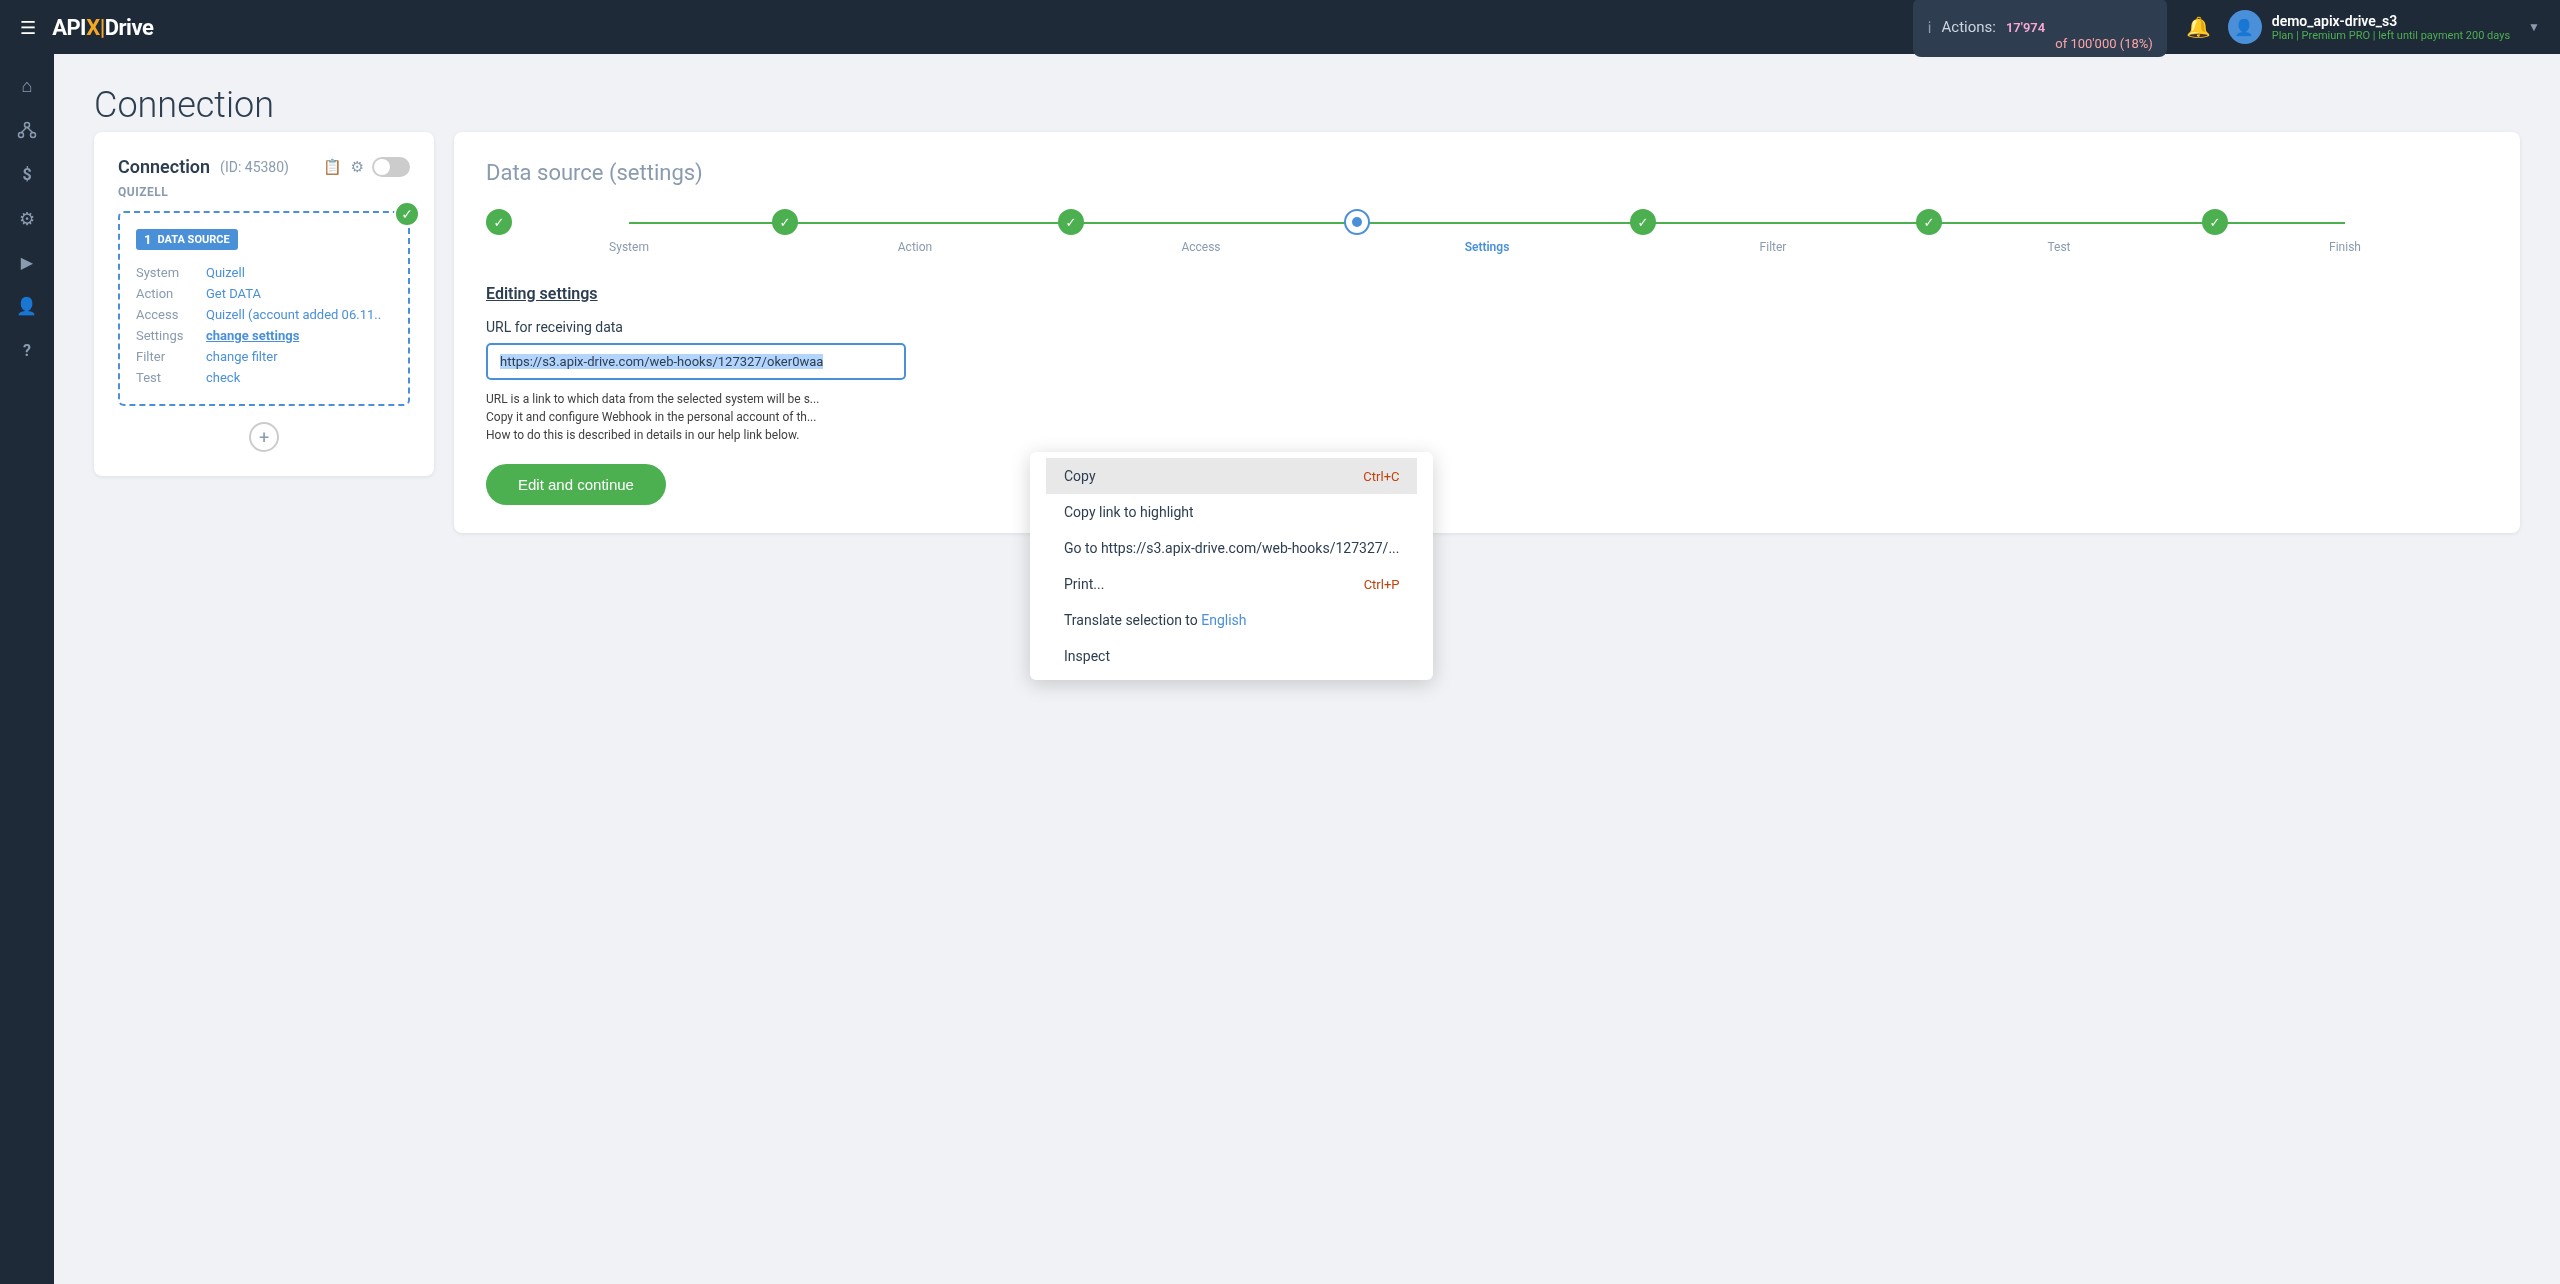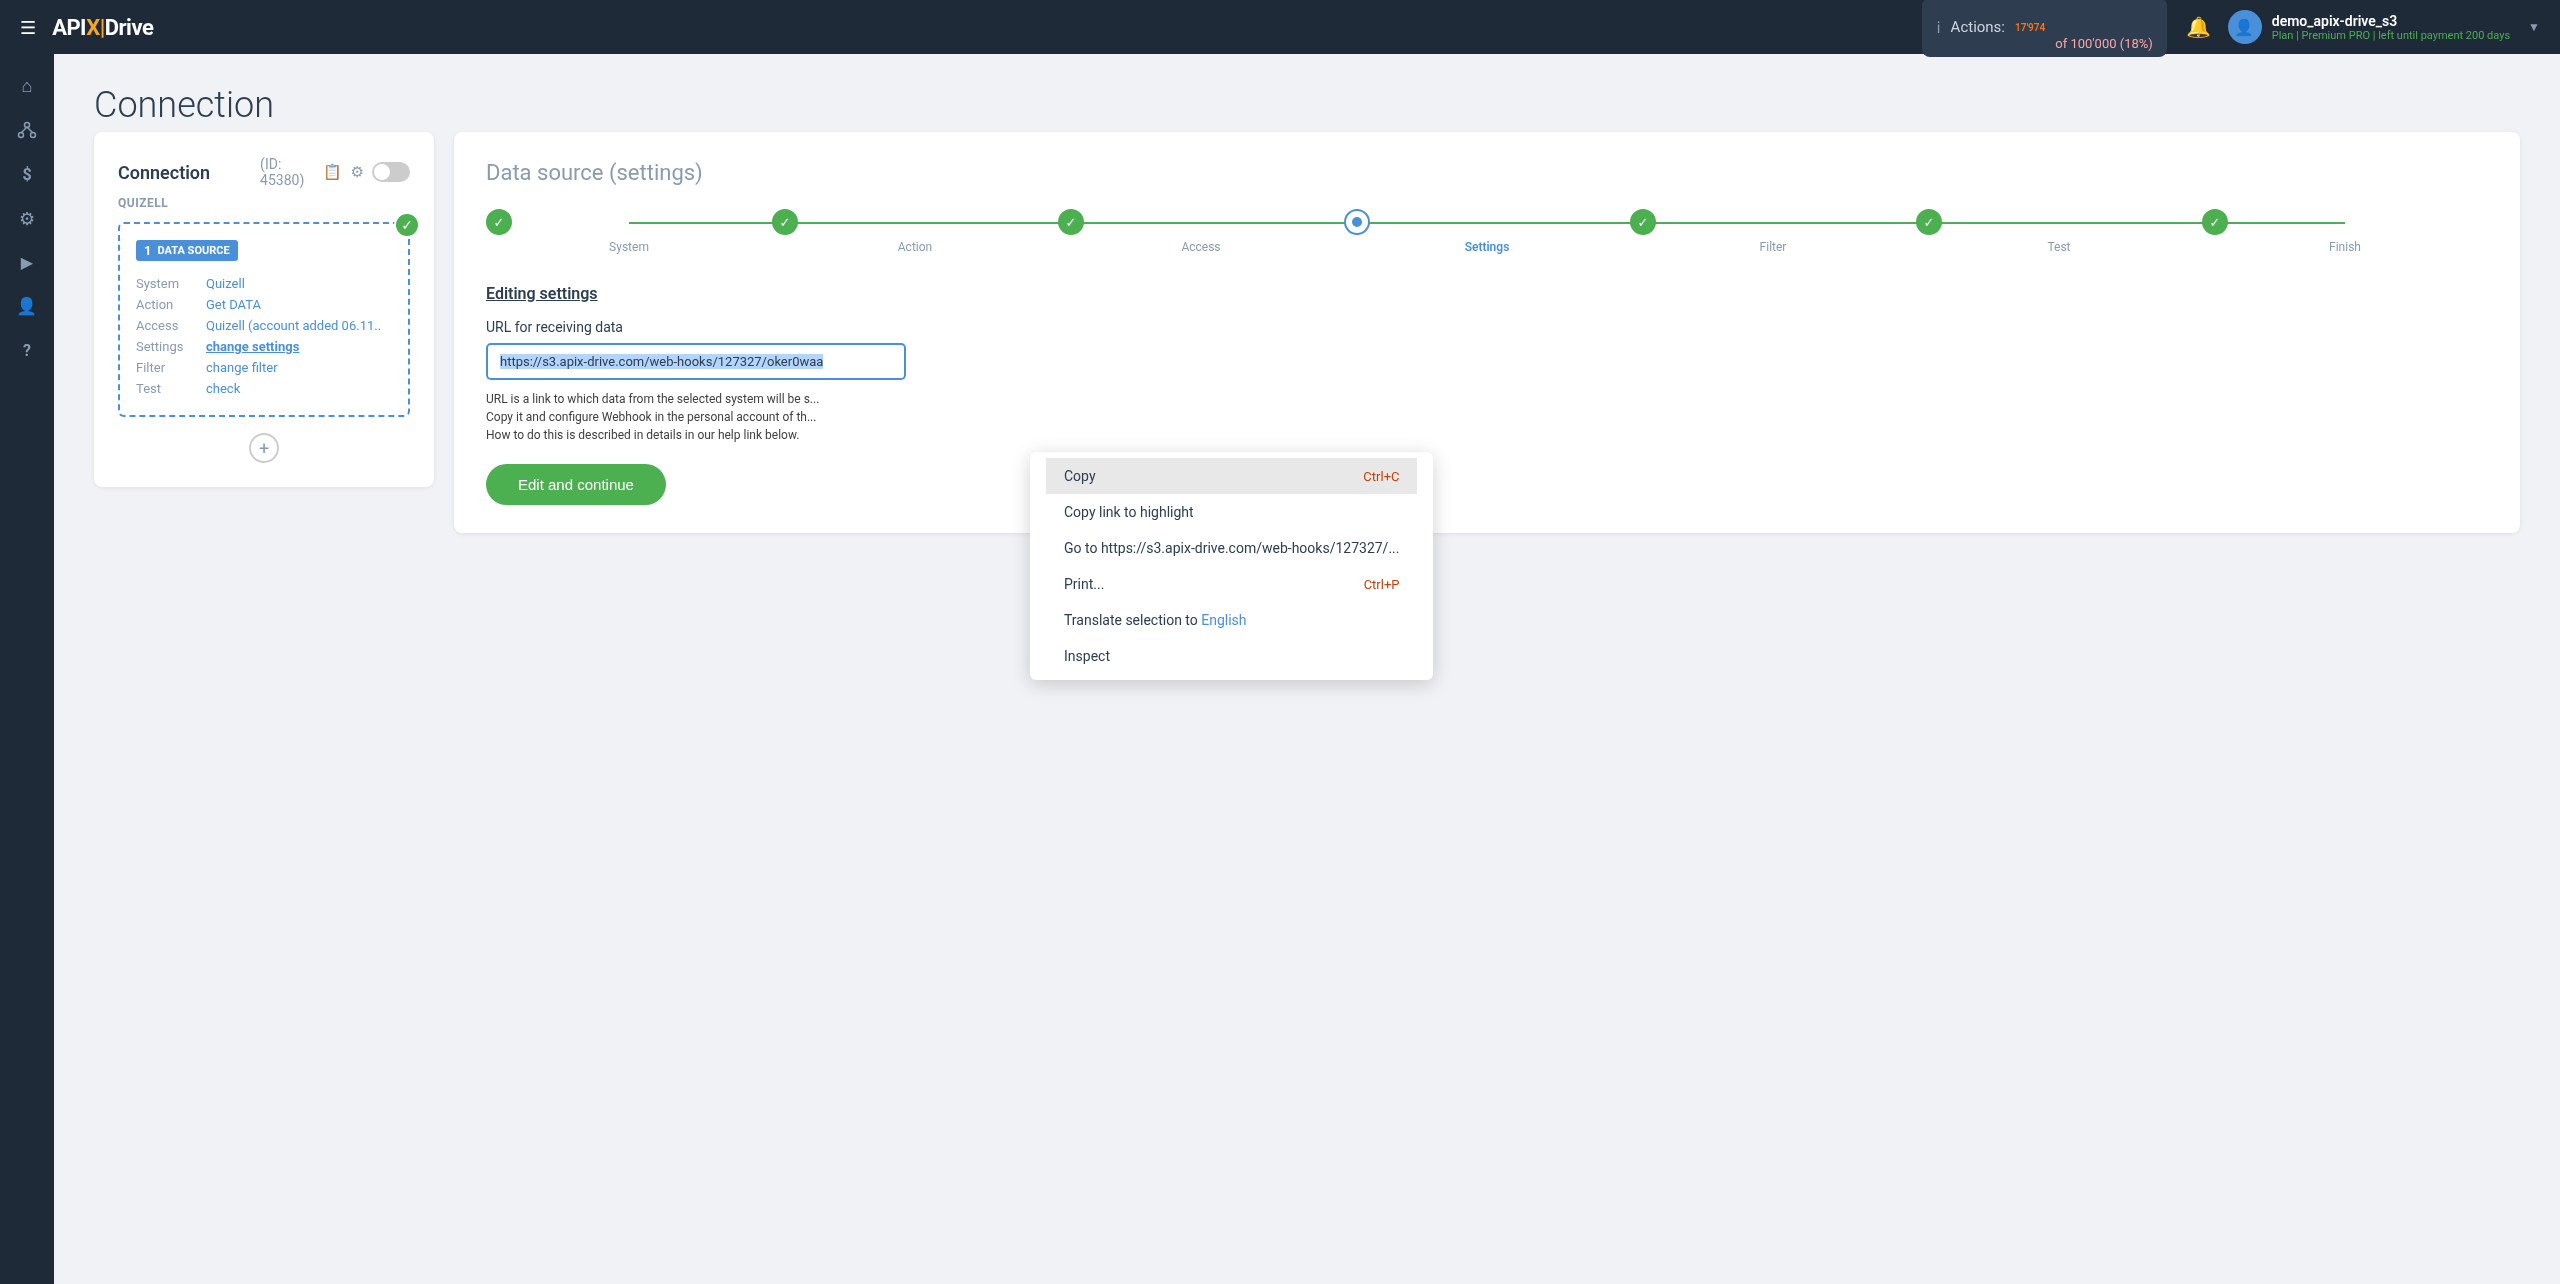--- a/index.html
+++ b/index.html
@@ -26,21 +26,21 @@
       background: #2e3d50;
       border-radius: 8px;
       padding: 6px 14px;
       display: flex;
       align-items: center;
       gap: 10px;
       margin-right: 20px;
     }
     .actions-badge .info-icon { color: #8a9bb0; font-size: 16px; }
     .actions-badge .actions-label { color: #cdd5de; font-size: 15px; }
-    .actions-badge .actions-count { color: #f97316; font-size: 10px; font-weight: 600; }
+    .actions-badge .actions-count { color: #f9a8d4; font-size: 13px; font-weight: 600; }
     .actions-badge .actions-total { color: #fca5a5; font-size: 13px; margin-top: 32px; }
 
     .nav-right { display: flex; align-items: center; gap: 16px; }
     .bell-icon { font-size: 20px; color: #8a9bb0; cursor: pointer; }
     .user-section { display: flex; align-items: center; gap: 10px; cursor: pointer; }
     .user-avatar { width: 34px; height: 34px; border-radius: 50%; background: #4a90d9; display: flex; align-items: center; justify-content: center; color: #fff; font-size: 16px; }
     .user-info { color: #fff; }
     .user-name { font-size: 14px; font-weight: 600; }
     .user-plan { font-size: 11px; color: #8a9bb0; }
     .user-plan span { color: #4caf50; }
@@ -94,21 +94,21 @@
       background: #fff;
       border-radius: 8px;
       padding: 24px;
       width: 340px;
       flex-shrink: 0;
       box-shadow: 0 1px 4px rgba(0,0,0,0.08);
     }
     .card-header { display: flex; align-items: center; justify-content: space-between; margin-bottom: 8px; }
     .card-header-left { display: flex; align-items: center; gap: 10px; }
     .card-title { font-size: 18px; font-weight: 600; color: #2c3e50; }
-    .card-id { font-size: 14px; color: #8a9bb0; font-weight: 400; margin-left: 40px; }
+    .card-id { font-size: 14px; color: #8a9bb0; font-weight: 400; }
     .card-icons { display: flex; gap: 8px; align-items: center; }
     .card-icon { color: #8a9bb0; font-size: 15px; cursor: pointer; }
     .toggle { width: 38px; height: 20px; background: #ccc; border-radius: 10px; position: relative; cursor: pointer; }
     .toggle::after { content: ''; width: 16px; height: 16px; background: #fff; border-radius: 50%; position: absolute; top: 2px; left: 2px; transition: left 0.2s; }
 
     .connection-name { font-size: 12px; font-weight: 700; color: #8a9bb0; letter-spacing: 0.5px; margin-bottom: 12px; }
 
     .datasource-box {
       border: 2px dashed #4a90d9;
       border-radius: 6px;

